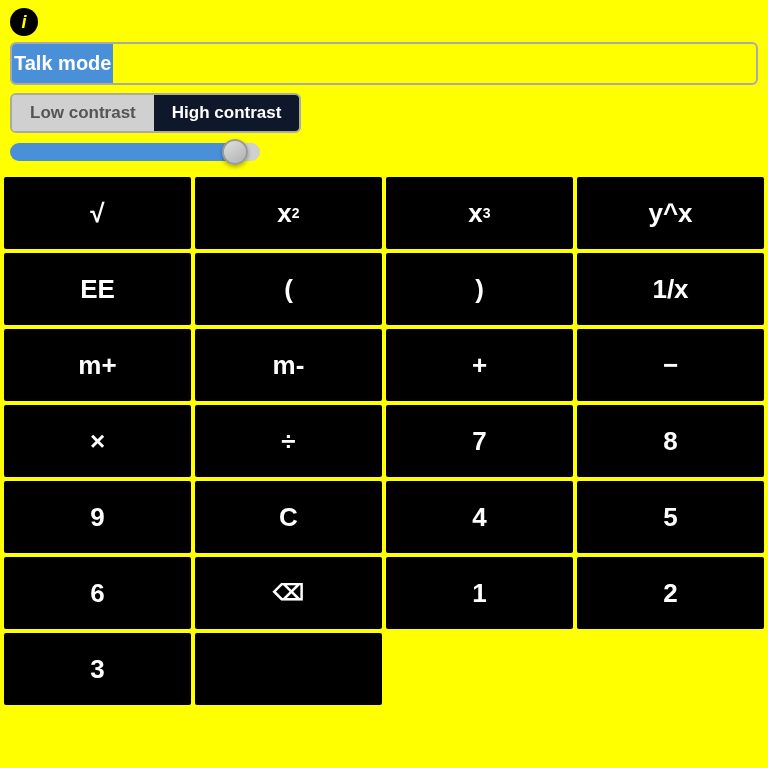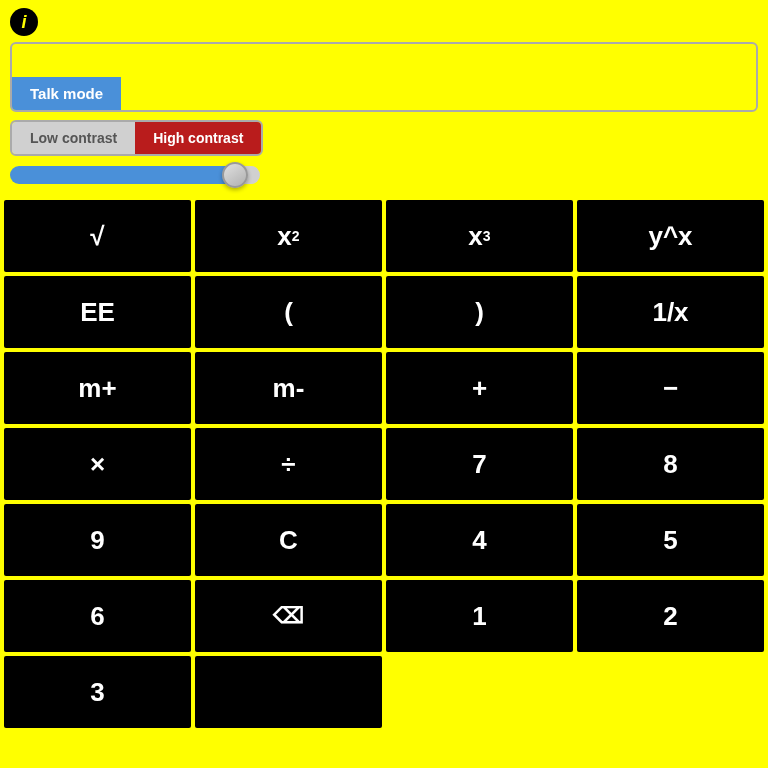--- a/index.html
+++ b/index.html
@@ -35,27 +35,26 @@
     }
 
     .mode-toggle-group {
       display: flex;
       border-radius: 6px;
       overflow: hidden;
       border: 2px solid #aaa;
     }
 
     .mode-btn {
-      padding: 8px 18px;
-      font-size: 15px;
+      padding: 8px 2px;
+      font-size: 20px;
       font-weight: bold;
       cursor: pointer;
       border: none;
       outline: none;
-      margin-top: 33px;
     }
 
     .mode-btn.active {
       background: #4a90d9;
       color: white;
     }
 
     .mode-btn.inactive {
       background: #d0d0d0;
       color: #555;
@@ -70,29 +69,29 @@
 
     .contrast-toggle-group {
       display: flex;
       border-radius: 6px;
       overflow: hidden;
       border: 2px solid #aaa;
     }
 
     .contrast-btn {
       padding: 8px 18px;
-      font-size: 14px;
+      font-size: 17px;
       font-weight: bold;
       cursor: pointer;
       border: none;
       outline: none;
     }
 
     .contrast-btn.active {
-      background: #b91c1c;
+      background: #0f172a;
       color: white;
     }
 
     .contrast-btn.inactive {
       background: #d0d0d0;
       color: #555;
     }
 
     .slider-row {
       padding: 6px 10px 16px 10px;

